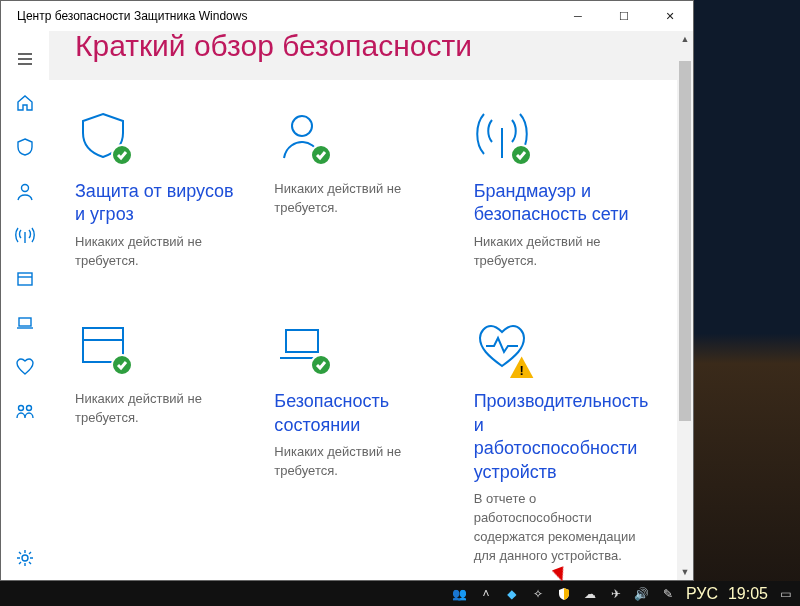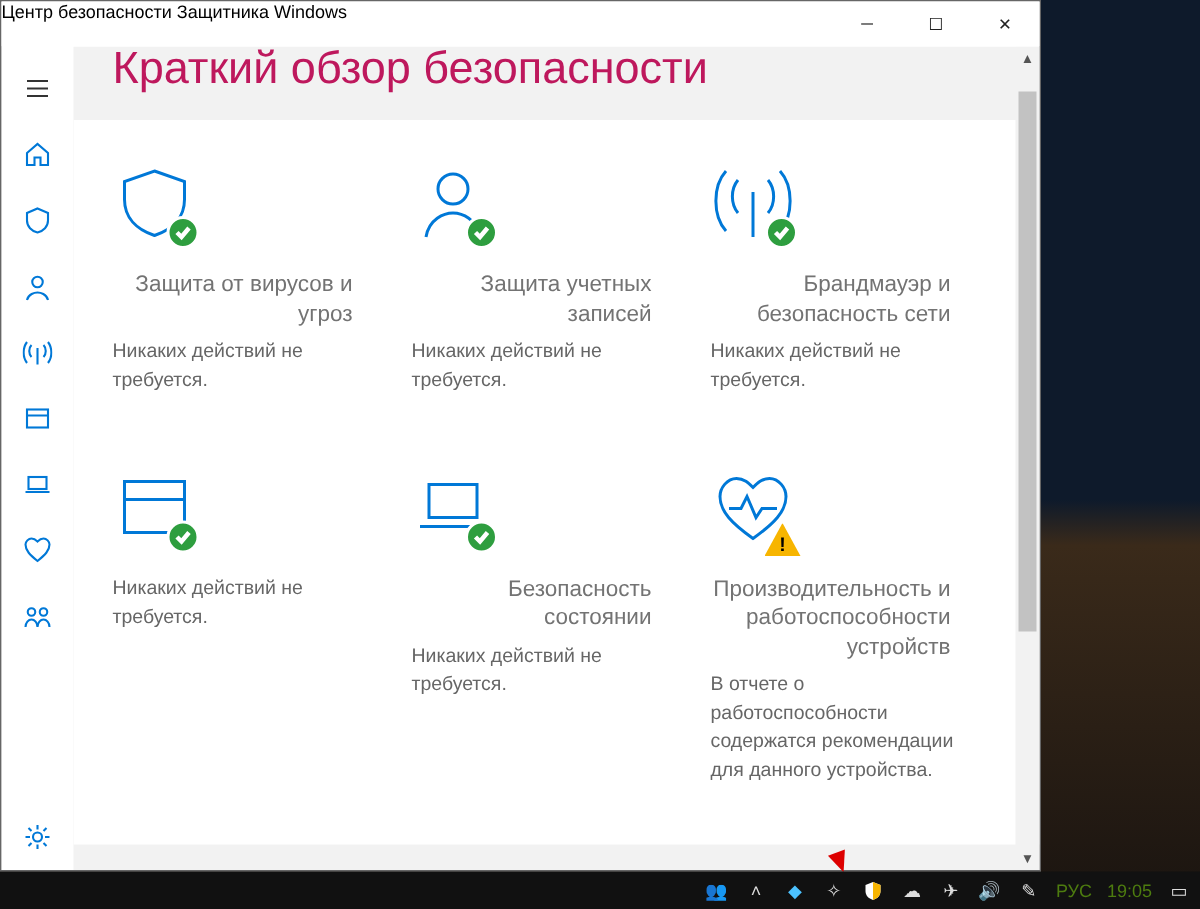--- a/index.html
+++ b/index.html
@@ -6,22 +6,22 @@
   body {
     width: 800px; height: 606px; overflow: hidden; position: relative;
     background: linear-gradient(to bottom, #0e1a2b 0%, #0e1a2b 55%, #3a2a1a 60%, #1a1410 100%);
   }
   
   .window {
     position: absolute; left: 0; top: 0; width: 694px; height: 581px;
     background: #fff; display: flex; flex-direction: column; border: 1px solid #666;
   }
   .titlebar {
-    height: 30px; display: flex; align-items: flex-start; font-size: 12px; color: #000;
-    padding-left: 0; background: #fff;
+    height: 30px; display: flex; align-items: center; font-size: 12px; color: #000;
+    padding-left: 16px; background: #fff;
   }
   .titlebar-title { flex: 1; }
   .titlebar-btn { width: 46px; height: 30px; display:flex; align-items:center; justify-content:center; font-family: sans-serif; font-size:11px; color:#222; }
   .window-body { flex:1; display:flex; overflow:hidden; }
   
   .sidebar {
     width: 48px; background:#fff; display:flex; flex-direction:column; align-items:center;
     padding-top:6px; gap:0;
   }
   .sidebar-item { width:48px; height:44px; display:flex; align-items:center; justify-content:center; }
@@ -41,35 +41,35 @@
   .card-icon { width:56px; height:56px; position:relative; margin-bottom:16px; }
   .card-icon svg.main { stroke:#0078d7; fill:none; stroke-width:2; }
   .badge {
     position:absolute; right:-2px; bottom:-2px; width:22px; height:22px; border-radius:50%;
     display:flex; align-items:center; justify-content:center; border:2px solid #fff;
   }
   .badge.ok { background:#2e9e3f; }
   .badge.warn { background:#f7b500; border-radius:0; width:24px; height:22px; clip-path: polygon(50% 0, 100% 100%, 0 100%); border:none; right:-4px; bottom:-4px; }
   .badge.warn::after { content:"!"; color:#000; font-weight:bold; position:relative; top:3px; font-size:13px; }
   .badge.ok svg { stroke:#fff; stroke-width:3; fill:none; }
-  .card-title { font-size:15px; color:#737373; line-height:1.3; max-width:160px; margin-bottom:6px;text-align:right; }
+  .card-title { font-size:18px; color:#1d4ed8; line-height:1.3; max-width:160px; margin-bottom:6px; }
   .card-desc  { font-size:13px; color:#666; line-height:1.45; max-width:170px; }
   
   .scrolltrack { position:absolute; right:0; top:0; bottom:0; width:16px; background:#f2f2f2; }
   .scrollthumb { position:absolute; right:2px; top:30px; width:12px; height:360px; background:#c2c2c2; }
   .scrollarrow { position:absolute; right:0; width:16px; height:16px; display:flex; align-items:center; justify-content:center; font-size:9px; color:#555; }
   .scrollarrow.up { top:0; } .scrollarrow.down { bottom:0; }
   
   .taskbar {
     position:absolute; left:0; bottom:0; width:800px; height:25px; background:#111;
     display:flex; align-items:center; justify-content:flex-end; padding:0 6px; gap:10px;
     color:#ddd; font-size:12px;
   }
   .tray-icon { width:16px; height:16px; display:flex; align-items:center; justify-content:center; font-size:12px; color:#ddd; }
-  .tray-text { font-size:12px; color:#4d7c0f;text-align:right; }
+  .tray-text { font-size:16px; color:#fef9c3;text-align:right; }
   .arrow-annot {
     position:absolute; width:0; height:0; border-left:6px solid transparent; border-right:6px solid transparent;
     border-top:14px solid #d00; left:554px; bottom:24px; transform: rotate(-20deg);
   }
 </style>
 </head>
 <body>
 
 <div class="window">
   <div class="titlebar">
@@ -167,21 +167,20 @@
             <svg class="main" width="56" height="56" viewBox="0 0 56 56">
                 <circle cx="28" cy="18" r="10"></circle>
                 <path d="M10 50c2-12 12-16 18-16s16 4 18 16"></path>
               </svg>
             <div class="badge ok">
                 <svg width="12" height="12" viewBox="0 0 12 12">
                   <path d="M2 6l3 3 5-6"></path>
                 </svg>
               </div>
           </div>
-          <div class="card-title">Защита учетных записей</div>
           <div class="card-desc">Никаких действий не требуется.</div>
         </div>
 
         <div class="card">
           <div class="card-icon">
             <svg class="main" width="56" height="56" viewBox="0 0 56 56">
                 <path d="M28 20v30M18 12c-5 6-5 16 0 22M38 12c5 6 5 16 0 22M10 6c-9 10-9 30 0 40M46 6c9 10 9 30 0 40"></path>
               </svg>
             <div class="badge ok">
                 <svg width="12" height="12" viewBox="0 0 12 12">

